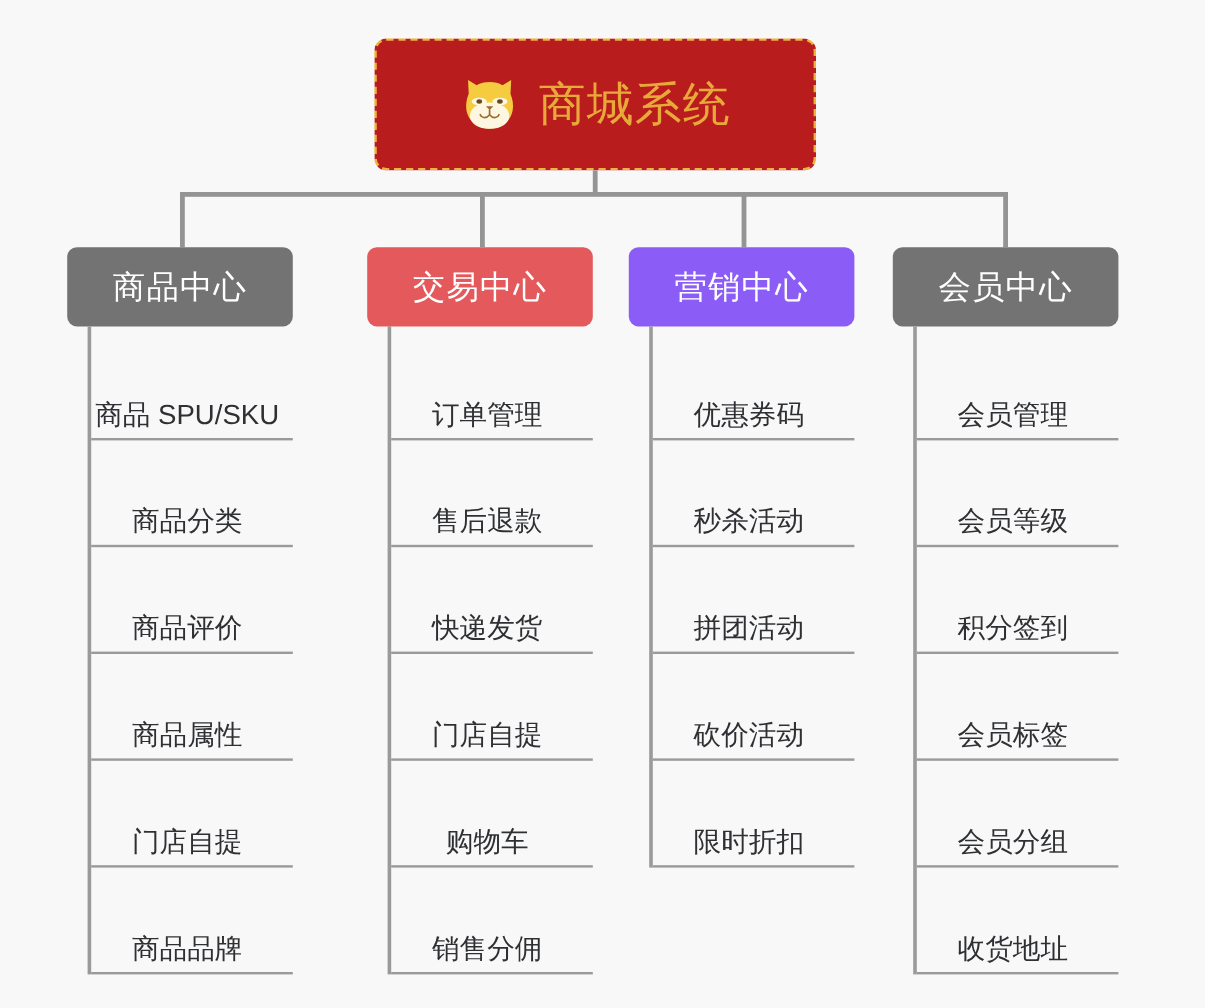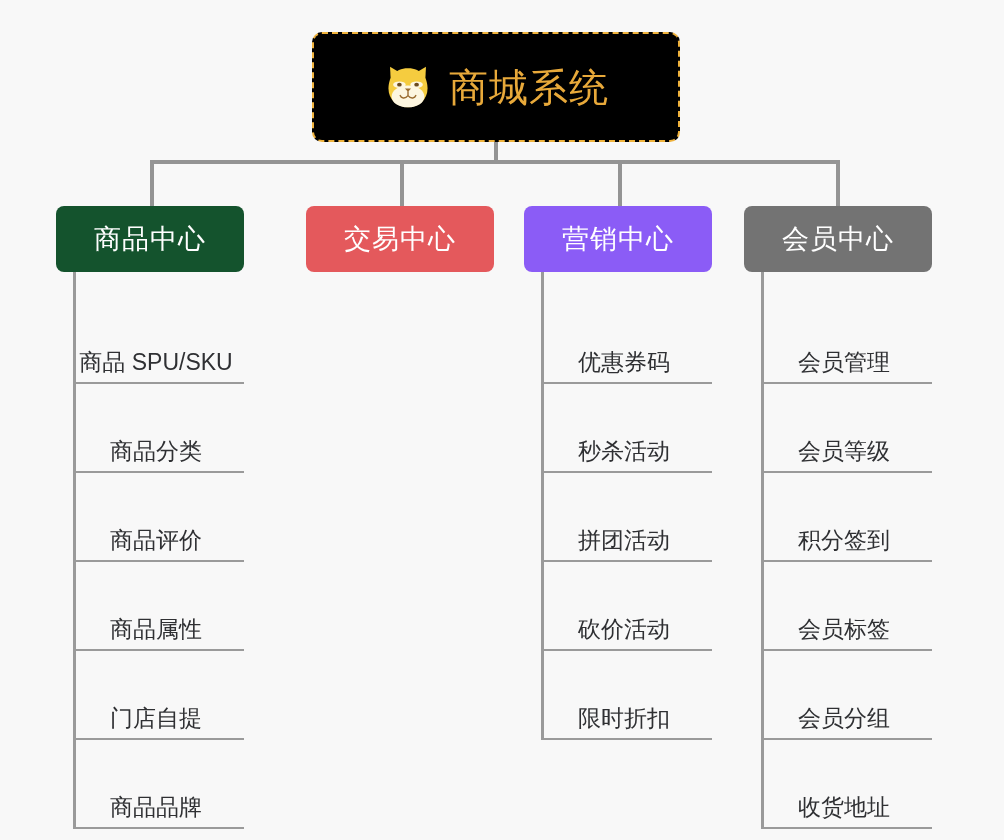--- a/index.html
+++ b/index.html
@@ -13,21 +13,21 @@
     position: relative;
   }
 
   
   #root-node {
     position: absolute;
     left: 312px;
     top: 32px;
     width: 368px;
     height: 110px;
-    background: #000000;
+    background: #b91c1c;
     border: 2px dashed #efb23c;
     border-radius: 10px;
     display: flex;
     align-items: center;
     justify-content: center;
     gap: 16px;
   }
 
   #root-logo { width: 50px; height: 50px; display: block; flex: 0 0 auto; }
 
@@ -81,21 +81,21 @@
     font-size: 27px;
     letter-spacing: 1px;
     white-space: nowrap;
   }
 
   
   .children {
     position: relative;
     margin-left: 17px;
     border-left: 3px solid #9a9a9a;
-    padding-top: 23px;
+    padding-top: 6px;
   }
 
   .leaf {
     height: 89px;
     position: relative;
     border-bottom: 2px solid #9a9a9a;
     display: flex;
     align-items: flex-end;
     justify-content: center;
     padding-bottom: 5px;
@@ -138,21 +138,21 @@
 
 <div class="conn" id="conn-stem"></div>
 <div class="conn" id="conn-bar"></div>
 <div class="conn conn-drop" id="conn-drop-1"></div>
 <div class="conn conn-drop" id="conn-drop-2"></div>
 <div class="conn conn-drop" id="conn-drop-3"></div>
 <div class="conn conn-drop" id="conn-drop-4"></div>
 
 <div id="columns">
     <div class="column" data-col="0">
-      <div class="cat-box" style="background: #14532d;">
+      <div class="cat-box" style="background: #737373;">
         <span>商品中心</span>
       </div>
       <div class="children">
         <div class="leaf">
           <span class="leaf-label">商品 SPU/SKU</span>
         </div>
         <div class="leaf">
           <span class="leaf-label">商品分类</span>
         </div>
         <div class="leaf">
@@ -166,20 +166,40 @@
         </div>
         <div class="leaf">
           <span class="leaf-label">商品品牌</span>
         </div>
       </div>
     </div>
     <div class="column" data-col="1">
       <div class="cat-box" style="background: rgb(228, 89, 92); justify-content: center;">
         <span>交易中心</span>
       </div>
+      <div class="children">
+        <div class="leaf">
+          <span class="leaf-label">订单管理</span>
+        </div>
+        <div class="leaf">
+          <span class="leaf-label">售后退款</span>
+        </div>
+        <div class="leaf">
+          <span class="leaf-label">快递发货</span>
+        </div>
+        <div class="leaf">
+          <span class="leaf-label">门店自提</span>
+        </div>
+        <div class="leaf">
+          <span class="leaf-label">购物车</span>
+        </div>
+        <div class="leaf">
+          <span class="leaf-label">销售分佣</span>
+        </div>
+      </div>
     </div>
     <div class="column" data-col="2">
       <div class="cat-box" style="background: #8b5cf6;">
         <span>营销中心</span>
       </div>
       <div class="children">
         <div class="leaf">
           <span class="leaf-label">优惠券码</span>
         </div>
         <div class="leaf">

